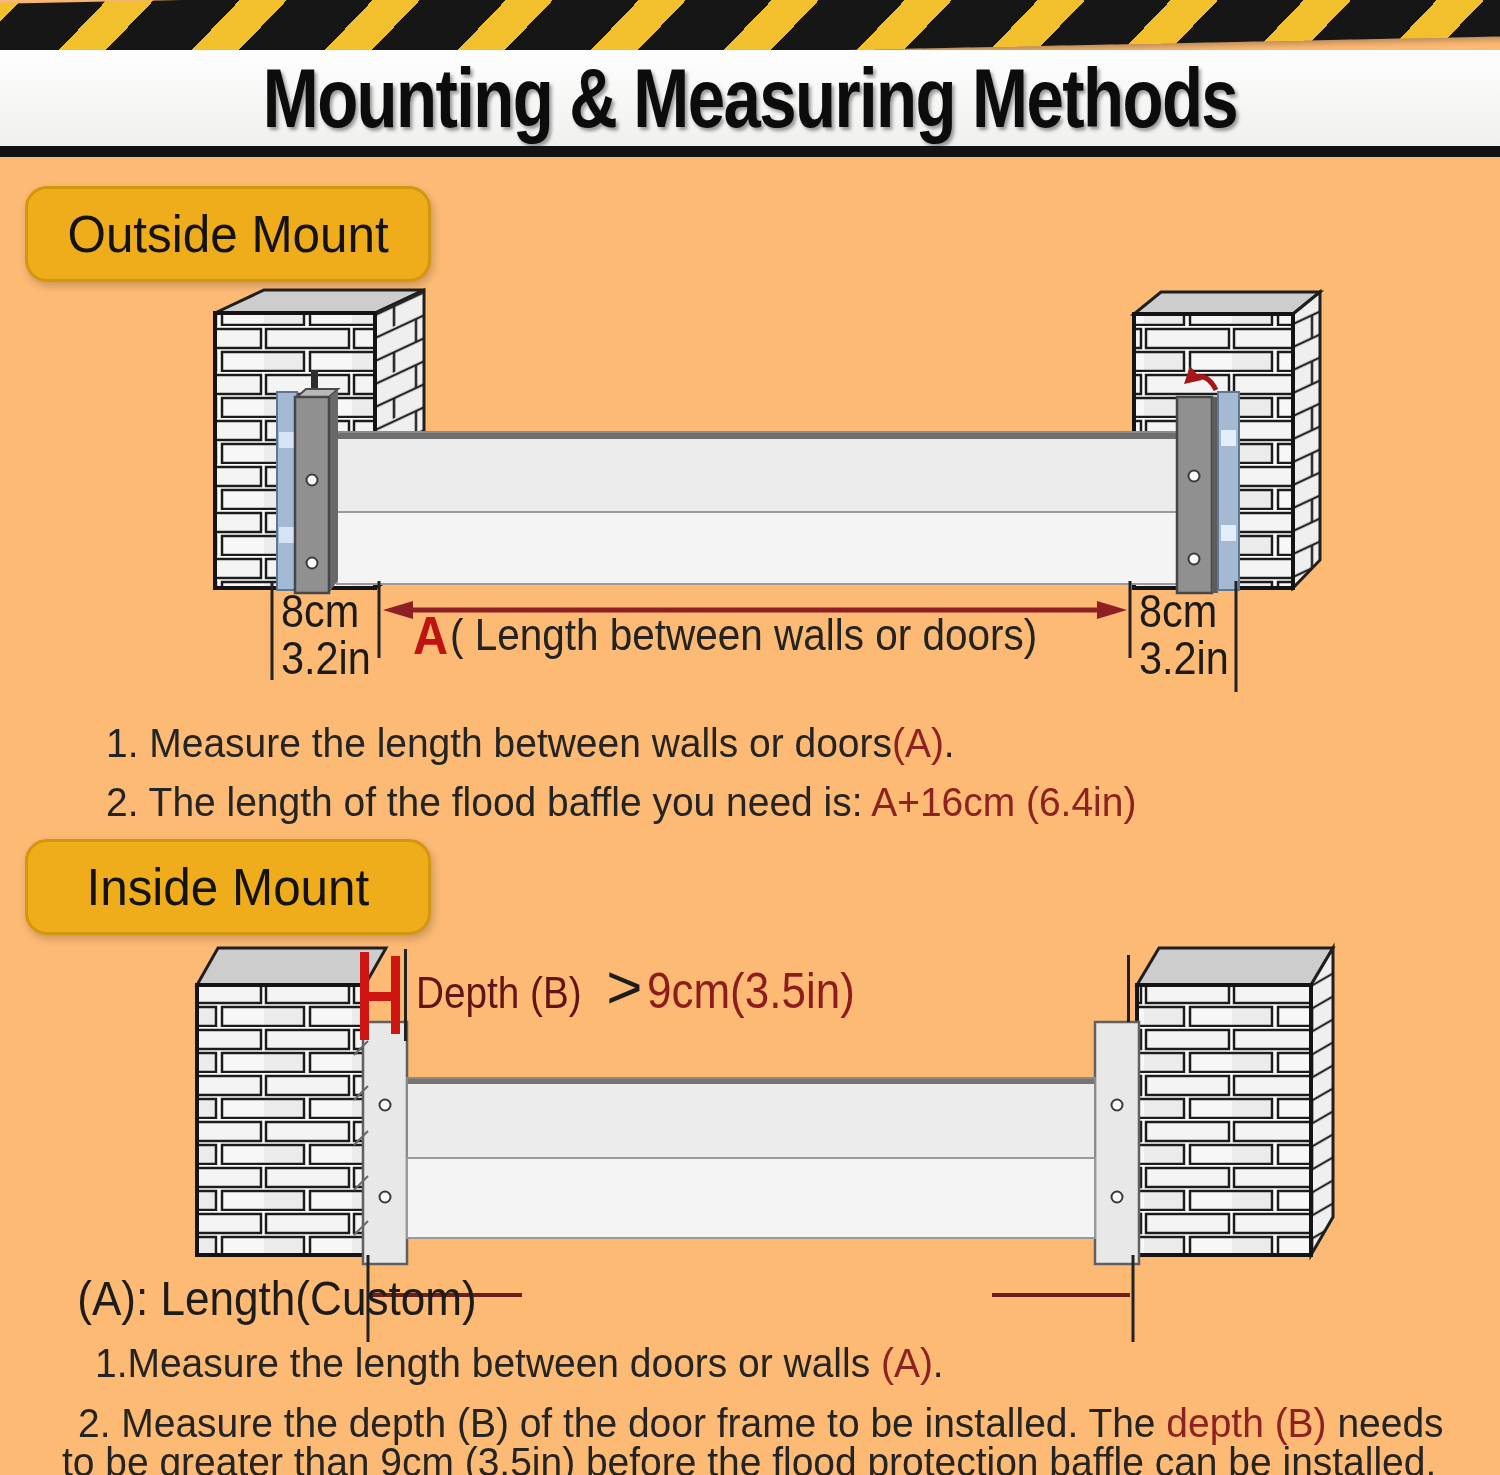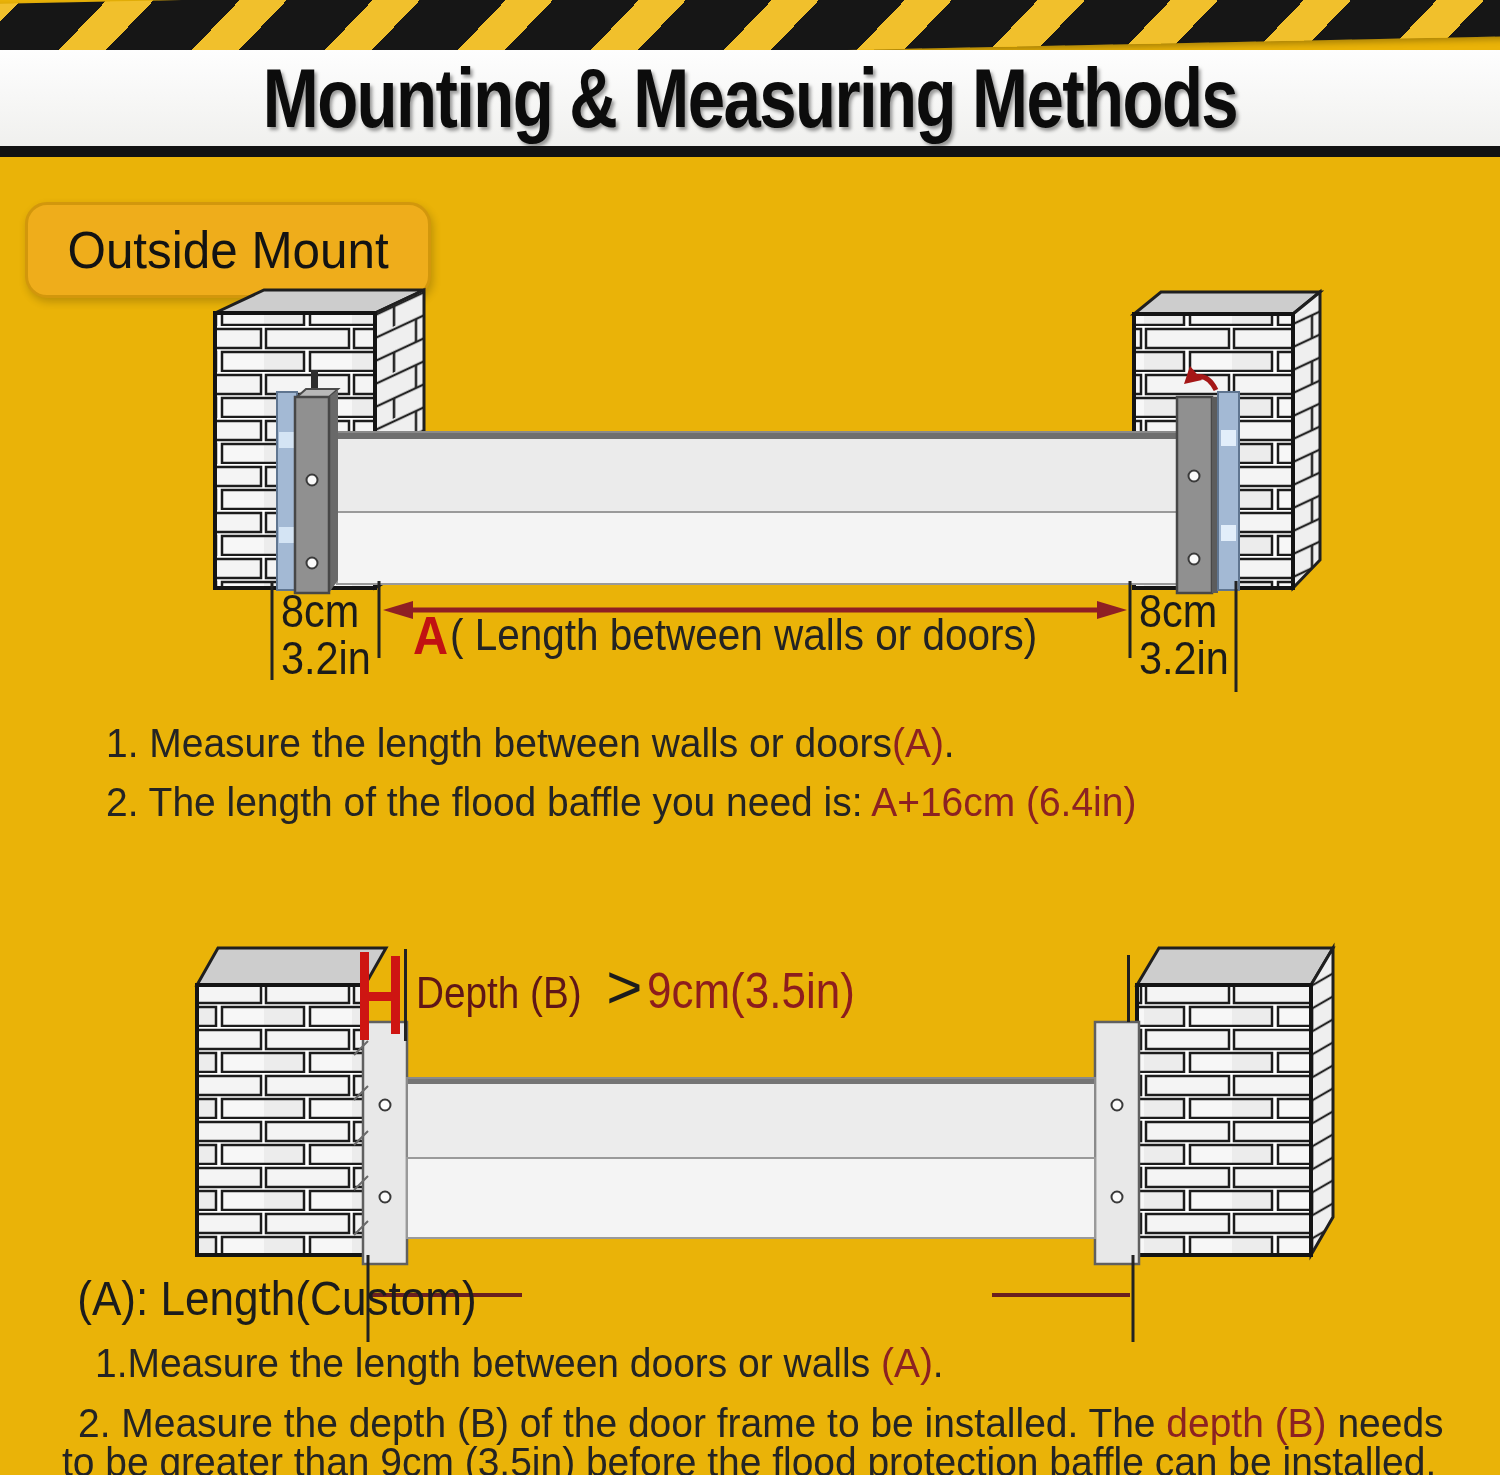--- a/index.html
+++ b/index.html
@@ -1,32 +1,32 @@
 <!DOCTYPE html>
 <html><head>
 <meta charset="utf-8">
 <style>
   html,body{margin:0;padding:0;background:#fff;}
-  .page{position:relative;width:1500px;height:1475px;background:#eab308;overflow:hidden;
+  .page{position:relative;width:1500px;height:1475px;background:#fdba74;overflow:hidden;
         font-family:"Liberation Sans","DejaVu Sans",sans-serif;color:#1d1d1d;}
 
   
   .hazard-tape{position:absolute;left:-30px;top:-12px;width:1570px;height:64px;
     background:repeating-linear-gradient(135deg,#f1c02c 0 34px,#161616 34px 96px);
     transform:rotate(-1.2deg);box-shadow:0 3px 6px rgba(0,0,0,.28);}
   .title-band{position:absolute;left:0;top:50px;width:100%;height:96px;
     background:linear-gradient(#fefefe,#f0f0ee);display:flex;align-items:center;justify-content:center;}
   .page-title{font-size:84px;font-weight:700;letter-spacing:-2px;color:#0c0c0c;white-space:nowrap;
     transform:scaleX(.8);text-shadow:3px 3px 4px rgba(0,0,0,.38);}
   .black-bar{position:absolute;left:0;top:146px;width:100%;height:11px;background:#121212;}
 
   
   .badge{position:absolute;left:25px;width:400px;height:90px;background:#efad1b;
     border:3px solid #d2970c;border-radius:22px;display:flex;align-items:center;justify-content:center;
-    box-shadow:2px 4px 8px rgba(0,0,0,.2);margin-top:16px;}
+    box-shadow:2px 4px 8px rgba(0,0,0,.2);}
   .badge span{font-size:52px;color:#131313;transform:scaleX(.95);white-space:nowrap;}
   .badge-outside{top:186px;}
   .badge-inside{top:839px;}
 
   
   .diagram{position:absolute;left:0;width:1500px;}
   #svg-outside{top:280px;height:430px;}
   #svg-inside{top:935px;height:420px;}
 
   
@@ -150,20 +150,23 @@
     <span class="marker-a">A</span><span class="span-rest">( Length between walls or doors)</span>
   </div>
 
   <div class="step step-out-1">
     <span>1. Measure the length between walls or doors</span><span class="red">(A)</span><span>.</span>
   </div>
   <div class="step step-out-2">
     <span>2. The length of the flood baffle you need is: </span><span class="red">A+16cm (6.4in)</span>
   </div>
 
+  <div class="badge badge-inside">
+    <span>Inside Mount</span>
+  </div>
 
   <svg id="svg-inside" class="diagram" viewBox="0 0 1500 420" xmlns="http://www.w3.org/2000/svg">
     <defs>
       <pattern id="bp2" width="88" height="46" patternUnits="userSpaceOnUse">
         <rect width="88" height="46" fill="#ffffff"></rect>
         <rect x="2" y="3" width="83" height="19" fill="#f4f4f4" stroke="#1c1c1c" stroke-width="2.5"></rect>
         <rect x="-43" y="26" width="83" height="19" fill="#ececec" stroke="#1c1c1c" stroke-width="2.5"></rect>
         <rect x="46" y="26" width="83" height="19" fill="#f7f7f7" stroke="#1c1c1c" stroke-width="2.5"></rect>
       </pattern>
       <pattern id="sp2" width="64" height="46" patternUnits="userSpaceOnUse" patternTransform="skewY(-30)">

